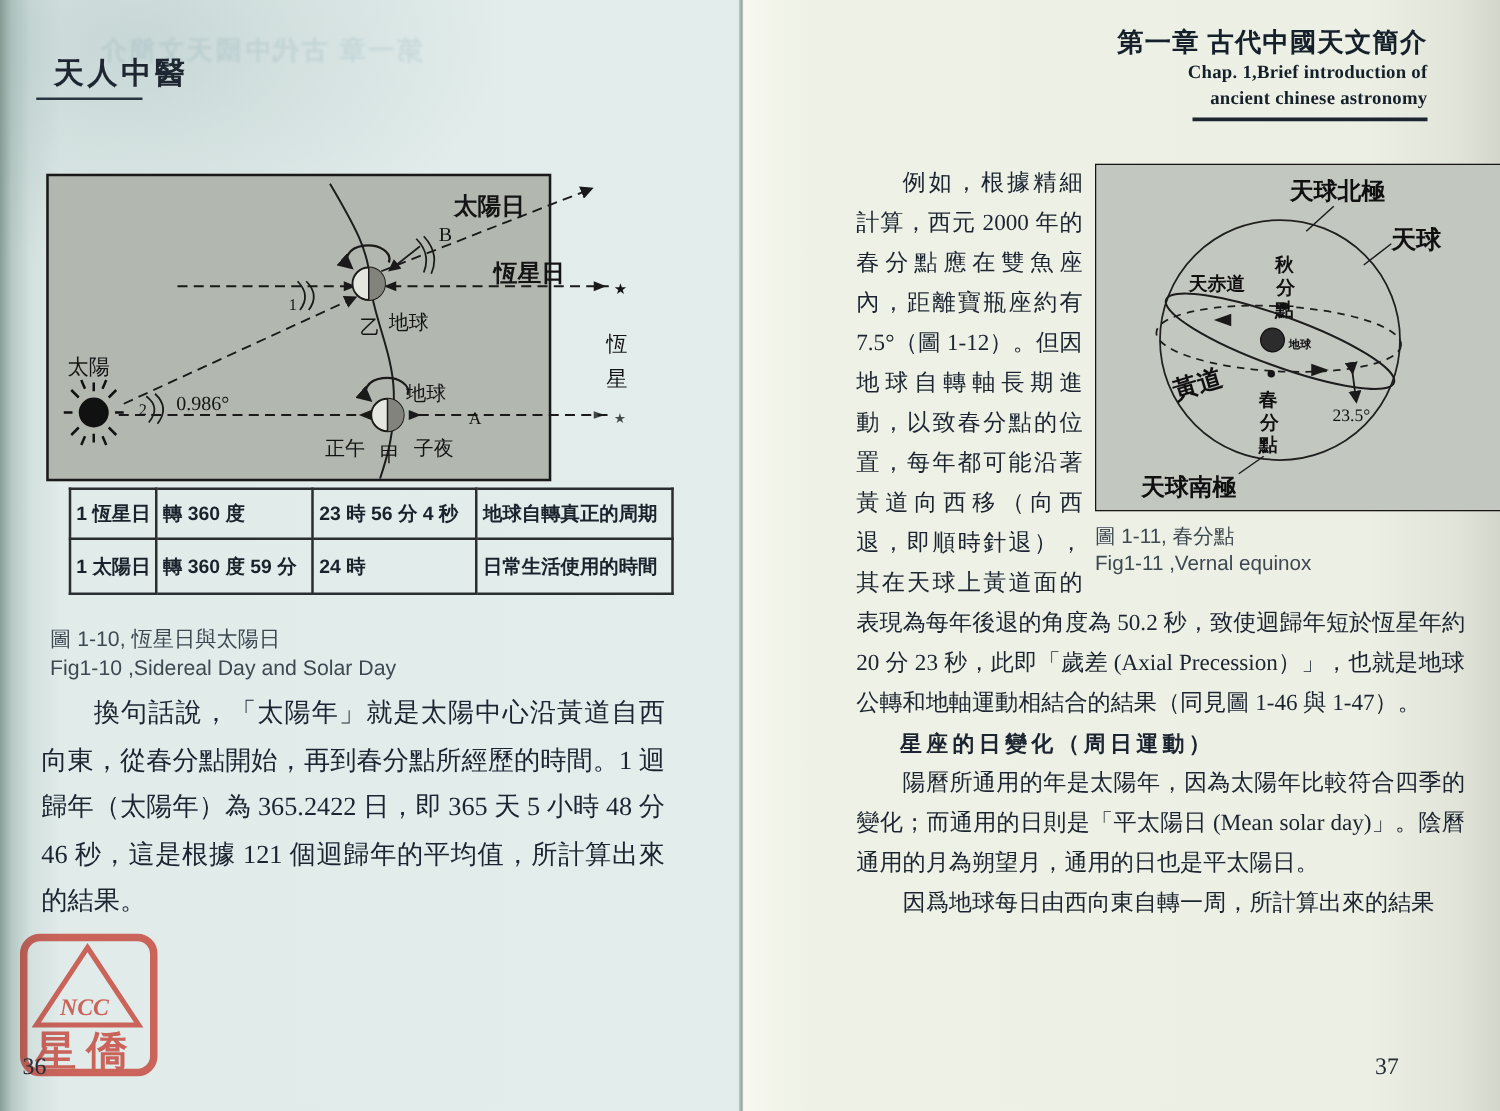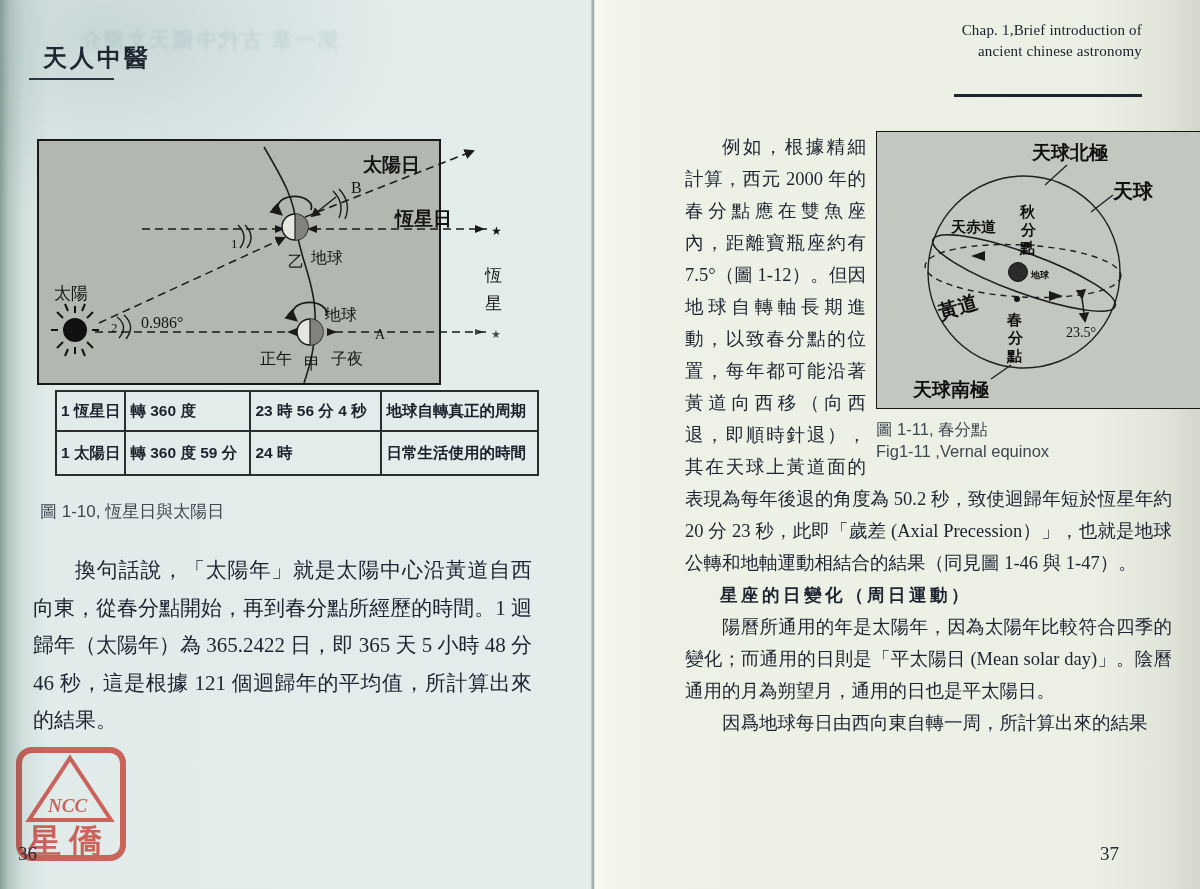--- a/index.html
+++ b/index.html
@@ -57,21 +57,21 @@
   .stamp{position:absolute;left:15px;top:746px;width:112px;height:116px;
     opacity:.82;mix-blend-mode:multiply;}
 
   .pgnum{position:absolute;font-size:19px;color:#242c36;}
   .pgnum-left{left:18px;top:843px;}
   .pgnum-right{left:506px;top:843px;}
 
   
   .rp-header{position:absolute;right:58px;top:20px;text-align:right;color:#15202b;}
   .rp-header .zh{font-size:21px;font-weight:bold;letter-spacing:1px;}
-  .rp-header .en{font-size:15px;font-weight:normal;line-height:21px;letter-spacing:.2px;}
+  .rp-header .en{font-size:15px;font-weight:bold;line-height:21px;letter-spacing:.2px;}
   .rp-header-rule{position:absolute;right:58px;top:94px;width:188px;height:2.5px;background:#1d252e;}
 
   .rp-content{position:absolute;left:91px;top:131px;width:487px;
     font-size:18.5px;line-height:32px;text-align:justify;color:#1b2430;}
   .rp-content p{margin:0;}
   .fig111-float{float:right;width:296px;margin-left:10px;margin-bottom:8px;}
   .fig111{width:349px;height:278px;background:#c2c8c0;border:1.5px solid #161616;
     box-sizing:border-box;}
   .rp-caption{margin-top:9px;font-size:16.5px;line-height:22px;}
   .rp-subhead{font-weight:600;letter-spacing:3.5px;font-size:17.5px;}
@@ -184,20 +184,21 @@
       <td class="c1">1 太陽日</td>
       <td class="c2">轉 360 度 59 分</td>
       <td class="c3">24 時</td>
       <td class="c4">日常生活使用的時間</td>
     </tr>
   </tbody>
     </table>
 
   <div class="caption lp-caption">
     <div>圖 1-10, 恆星日與太陽日</div>
+    <div>Fig1-10 ,Sidereal Day and Solar Day</div>
   </div>
 
   <div class="lp-body">
     <p class="indent">換句話說，「太陽年」就是太陽中心沿黃道自西向東，從春分點開始，再到春分點所經歷的時間。1 迴歸年（太陽年）為 365.2422 日，即 365 天 5 小時 48 分 46 秒，這是根據 121 個迴歸年的平均值，所計算出來的結果。</p>
   </div>
 
   <div class="stamp">
     <svg width="112" height="116" viewBox="0 0 112 116">
       <rect x="4" y="4" width="104" height="108" rx="13" fill="none" stroke="#e14b40" stroke-width="6"></rect>
       <path d="M 55,12 L 96,74 L 14,74 Z" fill="none" stroke="#e14b40" stroke-width="4"></path>
@@ -205,20 +206,21 @@
       <text x="13" y="106" font-size="33" font-weight="bold" fill="#e14b40" letter-spacing="8" font-family="Liberation Serif, serif">星僑</text>
     </svg>
   </div>
 
   <div class="pgnum pgnum-left">36</div>
 </div>
 
 <div class="page page-right">
 
   <div class="rp-header">
+    <div class="zh">第一章 古代中國天文簡介</div>
     <div class="en">Chap. 1,Brief introduction of</div>
     <div class="en">ancient chinese astronomy</div>
   </div>
   <div class="rp-header-rule"></div>
 
   <div class="rp-content">
 
     <div class="fig111-float">
       <div class="fig111">
         <svg width="293" height="275" viewBox="0 0 293 275">

